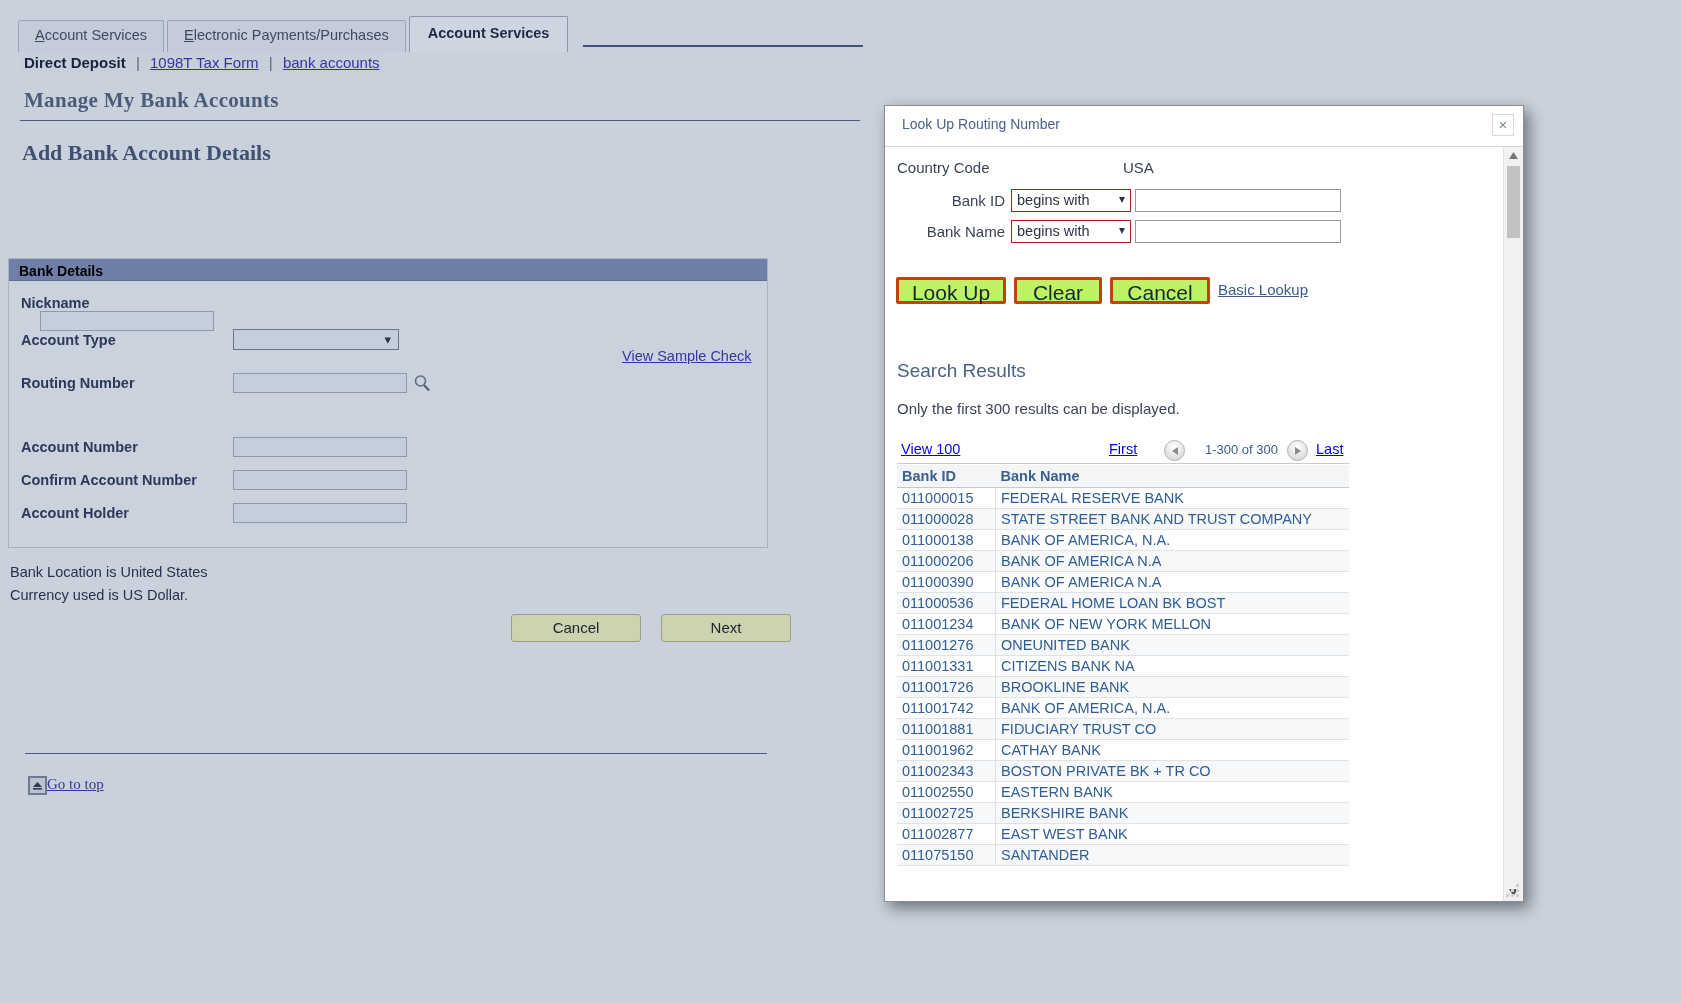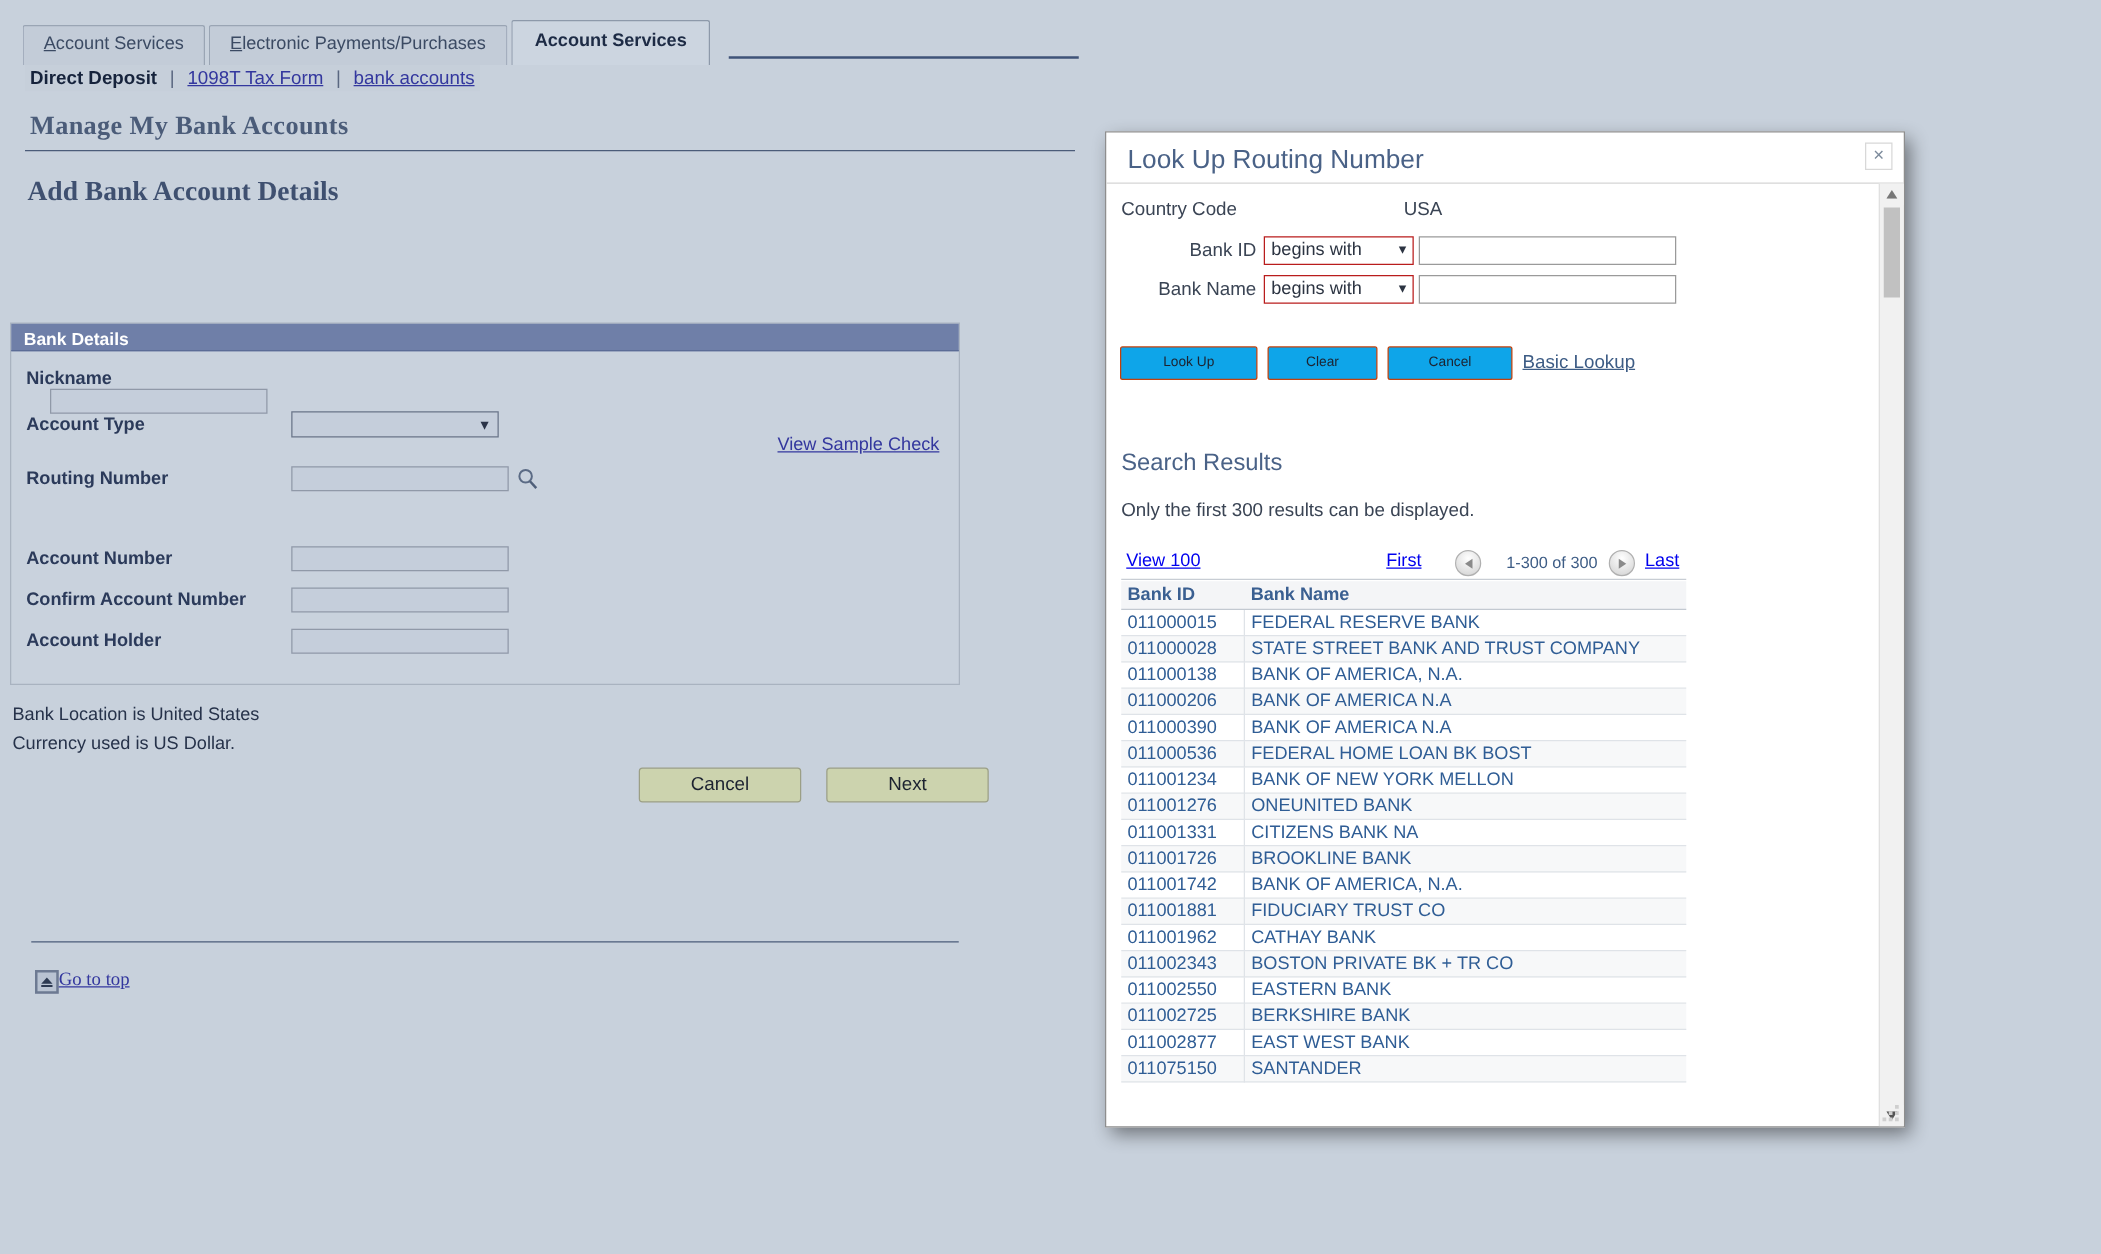--- a/index.html
+++ b/index.html
@@ -77,21 +77,21 @@
   
   .groupbox {
     position: absolute; left: 8px; top: 258px;
     width: 758px; height: 288px;
     border: 1px solid #a9b3c0;
     background: #c9d2dd;
   }
   .group-header {
     height: 22px; background: #6f7fa8;
     border-bottom: 1px solid #5b6c96;
-    color: #ffffff; font-size: 14px; font-weight: bold;
+    color: #000000; font-size: 14px; font-weight: bold;
     padding: 4px 12px 0 10px;
     box-sizing: border-box;
   }
   .field-row {
     position: absolute;
     display: flex; align-items: center;
   }
   .fld-label {
     color: #2b3a5a; font-weight: bold; font-size: 14.5px;
     width: 212px;
@@ -165,21 +165,21 @@
     border: 1px solid #8e8e8e;
     box-shadow: 5px 6px 14px rgba(0,0,0,0.45);
     overflow: hidden;
   }
   .modal-header {
     height: 40px; border-bottom: 1px solid #d5d5d5;
     position: relative;
   }
   .modal-title {
     position: absolute; left: 17px; top: 10px;
-    font-size: 21px; color: #4a6287;
+    font-size: 14px; color: #4a6287;
   }
   .modal-close {
     position: absolute; right: 9px; top: 8px;
     width: 22px; height: 22px;
     border: 1px solid #d8d8d8;
     color: #7d8b9c; font-size: 15px;
     text-align: center; line-height: 20px;
     box-sizing: border-box;
   }
   .modal-body {
@@ -201,24 +201,24 @@
   }
   .m-select .chev { position: absolute; right: 5px; top: 2px; font-size: 12px; }
   .m-text {
     height: 23px; width: 206px;
     border: 1px solid #9a9a9a;
     background: #ffffff;
     box-sizing: border-box;
   }
   .btn-tan {
     height: 27px;
-    background: #0ea5e9;
-    border: 1px solid #c2410c;
+    background: #bef264;
+    border: 3px solid #c2410c;
     border-radius: 2px;
-    font-size: 11px; color: #1d2330;
+    font-size: 21px; color: #1d2330;
     text-align: center; line-height: 25px;
     box-sizing: border-box;
   }
   .basic-lookup {
     font-size: 15px; color: #3d5c85;
   }
   .sr-title {
     position: absolute; left: 12px; top: 213px;
     font-size: 19px; color: #4a6287;
   }

